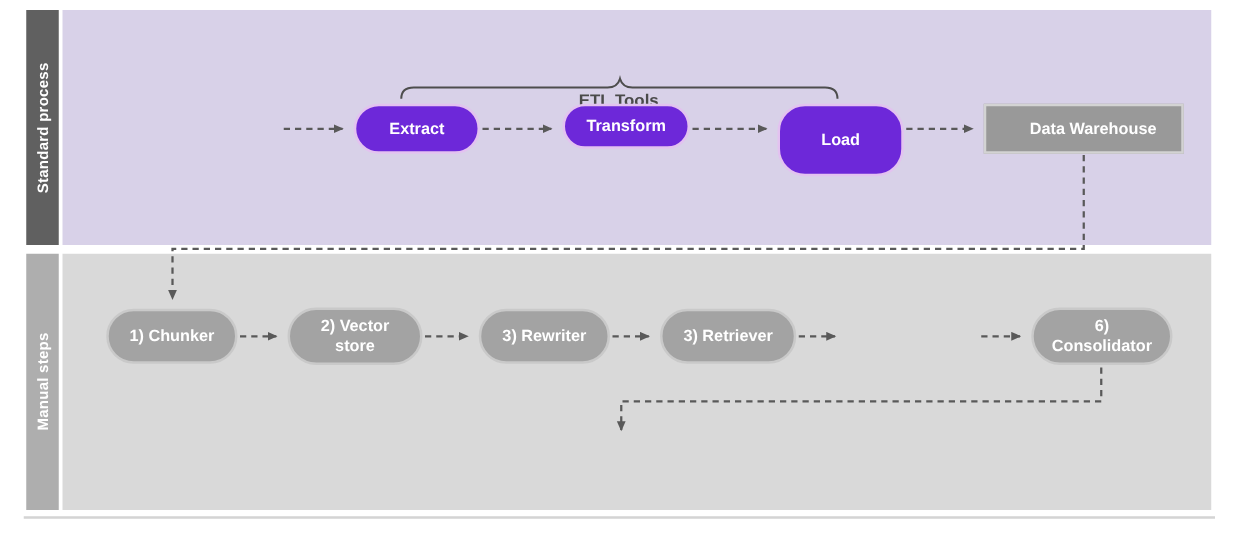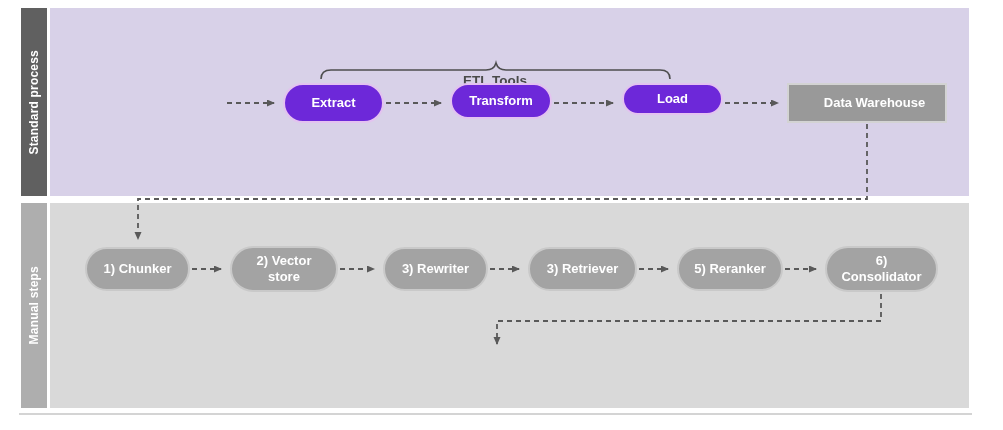--- a/index.html
+++ b/index.html
@@ -77,21 +77,21 @@
     border-radius: 24px;
     padding: 0 12px;
   }
   .yellow-box {
     background: #ffd966;
     border: 2px solid #f1f1f1;
   }
   #node-data-sources   { left: 66px;  top: 83px;  width: 159px; height: 40px; }
   #node-extract        { left: 283px; top: 83px;  width: 101px; height: 40px; }
   #node-transform      { left: 450px; top: 83px;  width: 102px; height: 36px; }
-  #node-load           { left: 622px; top: 83px;  width: 101px; height: 32px; }
+  #node-load           { left: 622px; top: 83px;  width: 101px; height: 58px; }
   #node-data-warehouse { left: 787px; top: 83px;  width: 160px; height: 40px; padding-left: 15px; }
   #node-chunker        { left: 85px;  top: 247px; width: 105px; height: 44px; }
   #node-vector-store   { left: 230px; top: 246px; width: 108px; height: 46px; }
   #node-rewriter       { left: 383px; top: 247px; width: 105px; height: 44px; }
   #node-retriever      { left: 528px; top: 247px; width: 109px; height: 44px; }
   #node-reranker       { left: 677px; top: 247px; width: 106px; height: 44px; }
   #node-consolidator   { left: 825px; top: 246px; width: 113px; height: 46px; }
   #node-bad-output     { left: 418px; top: 352px; width: 160px; height: 42px; }
   
   #etl-group-label {
@@ -186,20 +186,17 @@
   </div>
   <div class="node pill-gray" id="node-vector-store">
     <span>2) Vector store</span>
   </div>
   <div class="node pill-gray" id="node-rewriter">
     <span>3) Rewriter</span>
   </div>
   <div class="node pill-gray" id="node-retriever">
     <span>3) Retriever</span>
   </div>
-  <div class="node pill-gray" id="node-reranker">
-    <span>5) Reranker</span>
-  </div>
   <div class="node pill-gray" id="node-consolidator">
     <span>6) Consolidator</span>
   </div>
 
 </div>
 
 </body></html>

